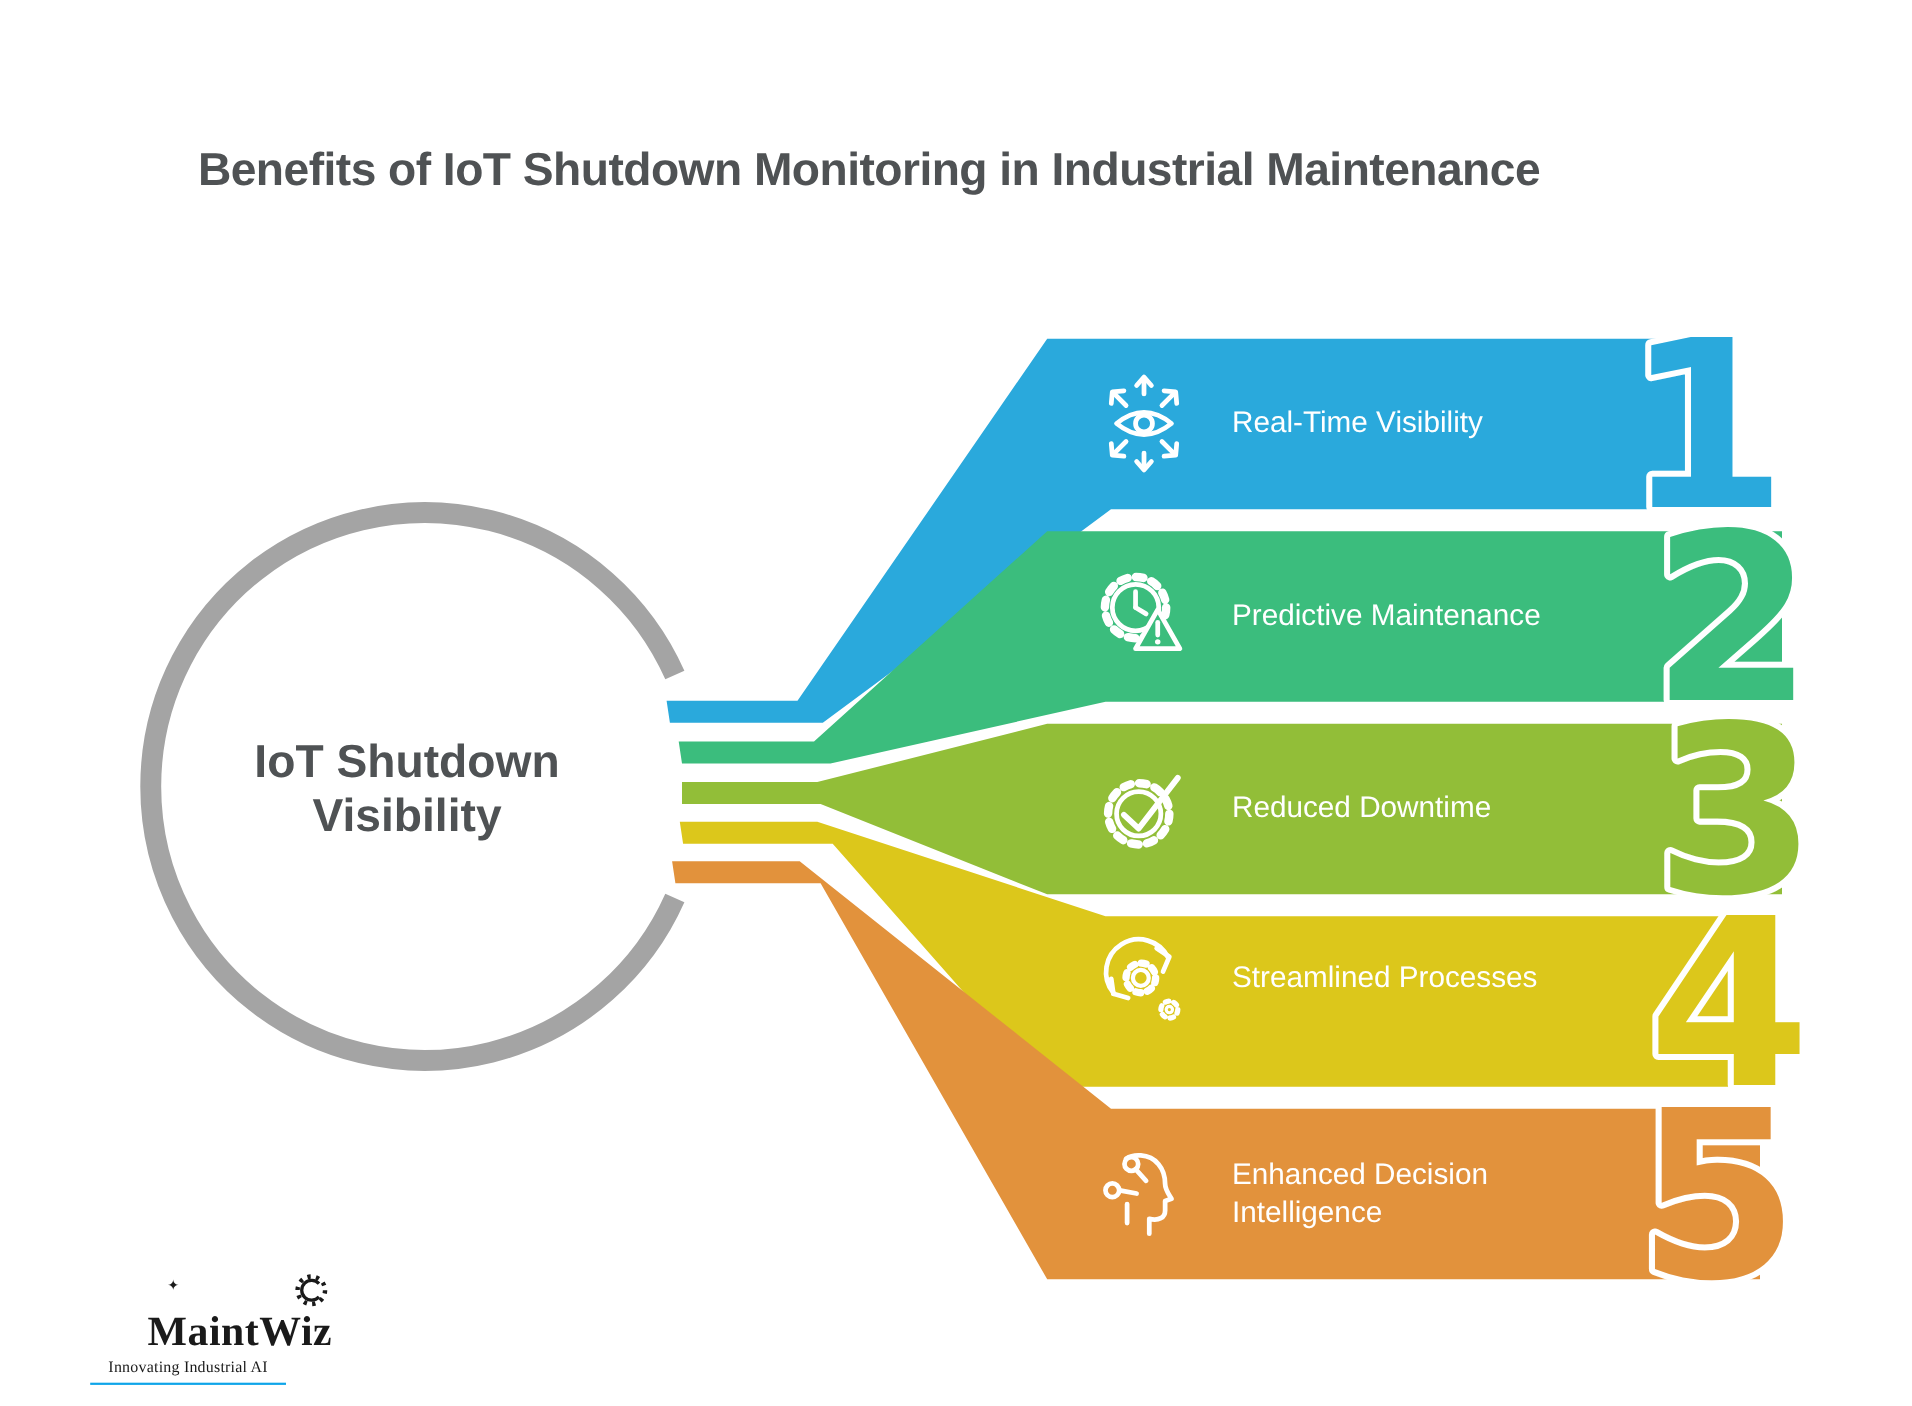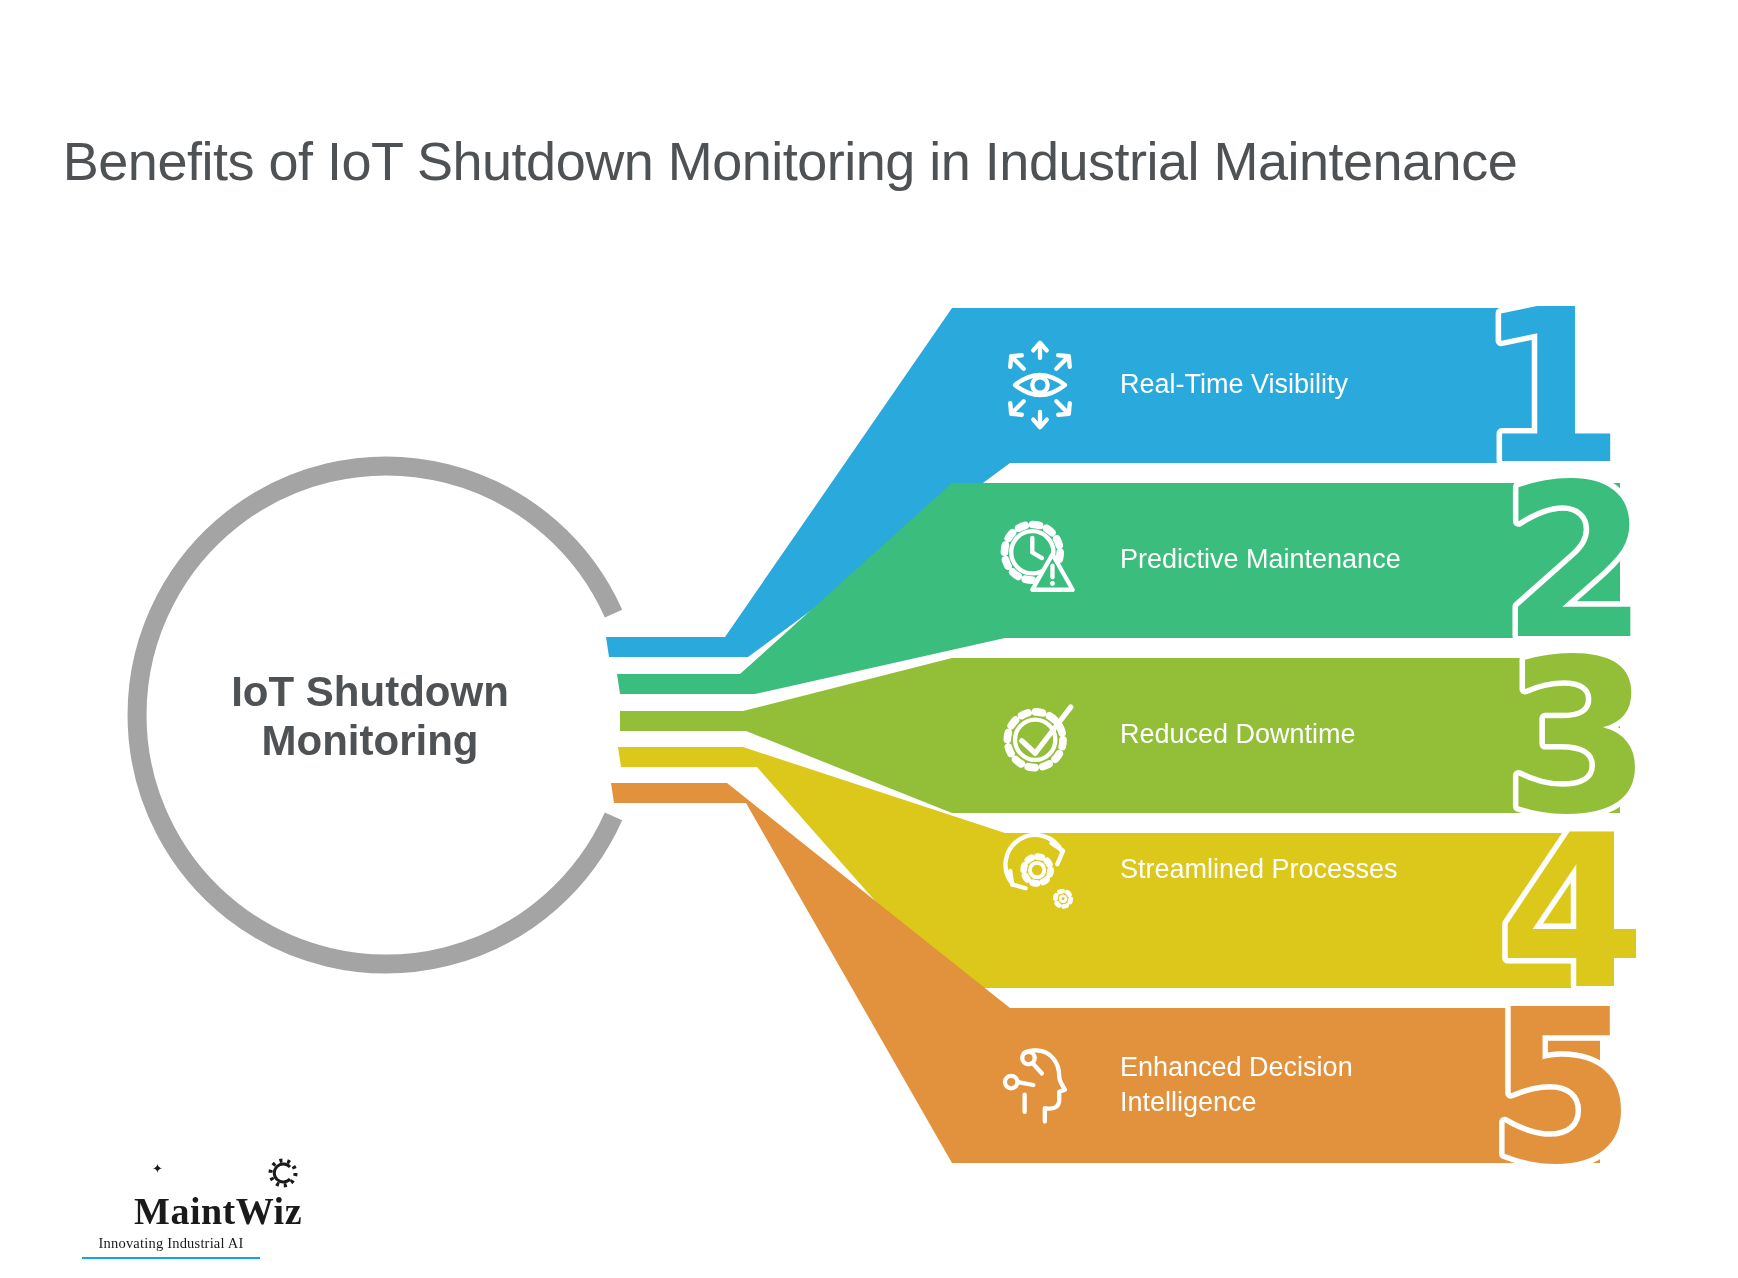--- a/index.html
+++ b/index.html
@@ -1,20 +1,20 @@
 <!DOCTYPE html>
 <html><head>
 <meta charset="utf-8">
 <style>
   html,body{margin:0;padding:0;background:#fff;}
   #stage{position:relative;width:1738px;height:1278px;background:#ffffff;overflow:hidden;
          font-family:"Liberation Sans", sans-serif;}
   #shapes{position:absolute;left:0;top:0;}
   .page-title{position:absolute;left:60px;top:130px;width:1460px;text-align:center;
-              font-size:54px;font-weight:normal;color:#4F5254;letter-spacing:-0.5px;}
+              font-size:42px;font-weight:bold;color:#4F5254;letter-spacing:-0.5px;}
   .hub-label{position:absolute;left:170px;top:668px;width:400px;text-align:center;
              font-size:42px;font-weight:bold;color:#4F5254;line-height:1.16;white-space:pre-line;}
   .band-row{position:absolute;left:992px;width:470px;height:164px;display:flex;align-items:center;gap:32px;}
   .band-row .bicon{flex:0 0 auto;}
   .blabel{color:#ffffff;font-size:27px;font-weight:400;line-height:1.3;max-width:330px;}
   .num-text{font-family:"DejaVu Sans", sans-serif;font-weight:700;font-size:212px;
             paint-order:stroke;stroke:#ffffff;stroke-width:11px;stroke-linejoin:round;}
   
   .logo{position:absolute;left:82px;top:1156px;width:220px;color:#1A1A1A;}
   .logo-top{display:flex;align-items:flex-end;flex-direction:column;}
@@ -42,21 +42,21 @@
     <text class="num-text" x="1551" y="461" text-anchor="middle" fill="#2AA9DC">1</text>
     <text class="num-text" x="1575" y="636" text-anchor="middle" fill="#3BBD7D">2</text>
     <text class="num-text" x="1578" y="811" text-anchor="middle" fill="#92BE38">3</text>
     <text class="num-text" x="1572" y="986" text-anchor="middle" fill="#DCC71B">4</text>
     <text class="num-text" x="1562" y="1161" text-anchor="middle" fill="#E2923C">5</text>
   </svg>
 
   <div class="page-title">Benefits of IoT Shutdown Monitoring in Industrial Maintenance</div>
 
   <div class="hub-label">IoT Shutdown
-Monitoring</div>
+Visibility</div>
 
   <div class="band-row" style="top:303px">
     <svg class="bicon" width="96" height="96" viewBox="0 0 100 100" fill="none" stroke="#fff" stroke-width="4.5" stroke-linecap="round" stroke-linejoin="round">
       <path d="M24,50 Q50,29 76,50 Q50,71 24,50 Z"></path>
       <circle cx="50" cy="50" r="8"></circle>
       <path d="M50,22 L50,8"></path>
         <path d="M43,14 L50,6 L57,14"></path>
       <path d="M50,78 L50,92"></path>
         <path d="M43,86 L50,94 L57,86"></path>
       <path d="M67,33 L78,22"></path>
@@ -86,21 +86,21 @@
       <circle cx="42" cy="42" r="22"></circle>
       <path d="M42,42 L42,27"></path>
         <path d="M42,42 L52,48"></path>
       <path d="M63,44 L84,81 L42,81 Z" fill="#3BBD7D"></path>
       <path d="M63,56 L63,68"></path>
       <circle cx="63" cy="74.5" r="2.6" fill="#fff" stroke="none"></circle>
     </svg>
     <div class="blabel">Predictive Maintenance</div>
   </div>
 
-  <div class="band-row" style="top:788px">
+  <div class="band-row" style="top:807px">
     <svg class="bicon" width="96" height="96" viewBox="0 0 100 100" fill="none" stroke="#fff" stroke-width="4.5" stroke-linecap="round" stroke-linejoin="round">
       <path d="M21,64 A31,31 0 1 1 73,31"></path>
       <path d="M62,22 L74,30 L68,44"></path>
       <path d="M21,65 L19,51"></path>
         <path d="M21,65 L35,69"></path>
       <circle cx="47" cy="50" r="14" stroke-width="7" stroke-dasharray="4.5 6.5"></circle>
       <circle cx="47" cy="50" r="7.5" stroke-width="4"></circle>
       <circle cx="74" cy="80" r="13" stroke="none" fill="#DCC71B"></circle>
       <circle cx="74" cy="80" r="8" stroke-width="5" stroke-dasharray="3.4 5"></circle>
       <circle cx="74" cy="80" r="3" stroke-width="3"></circle>

